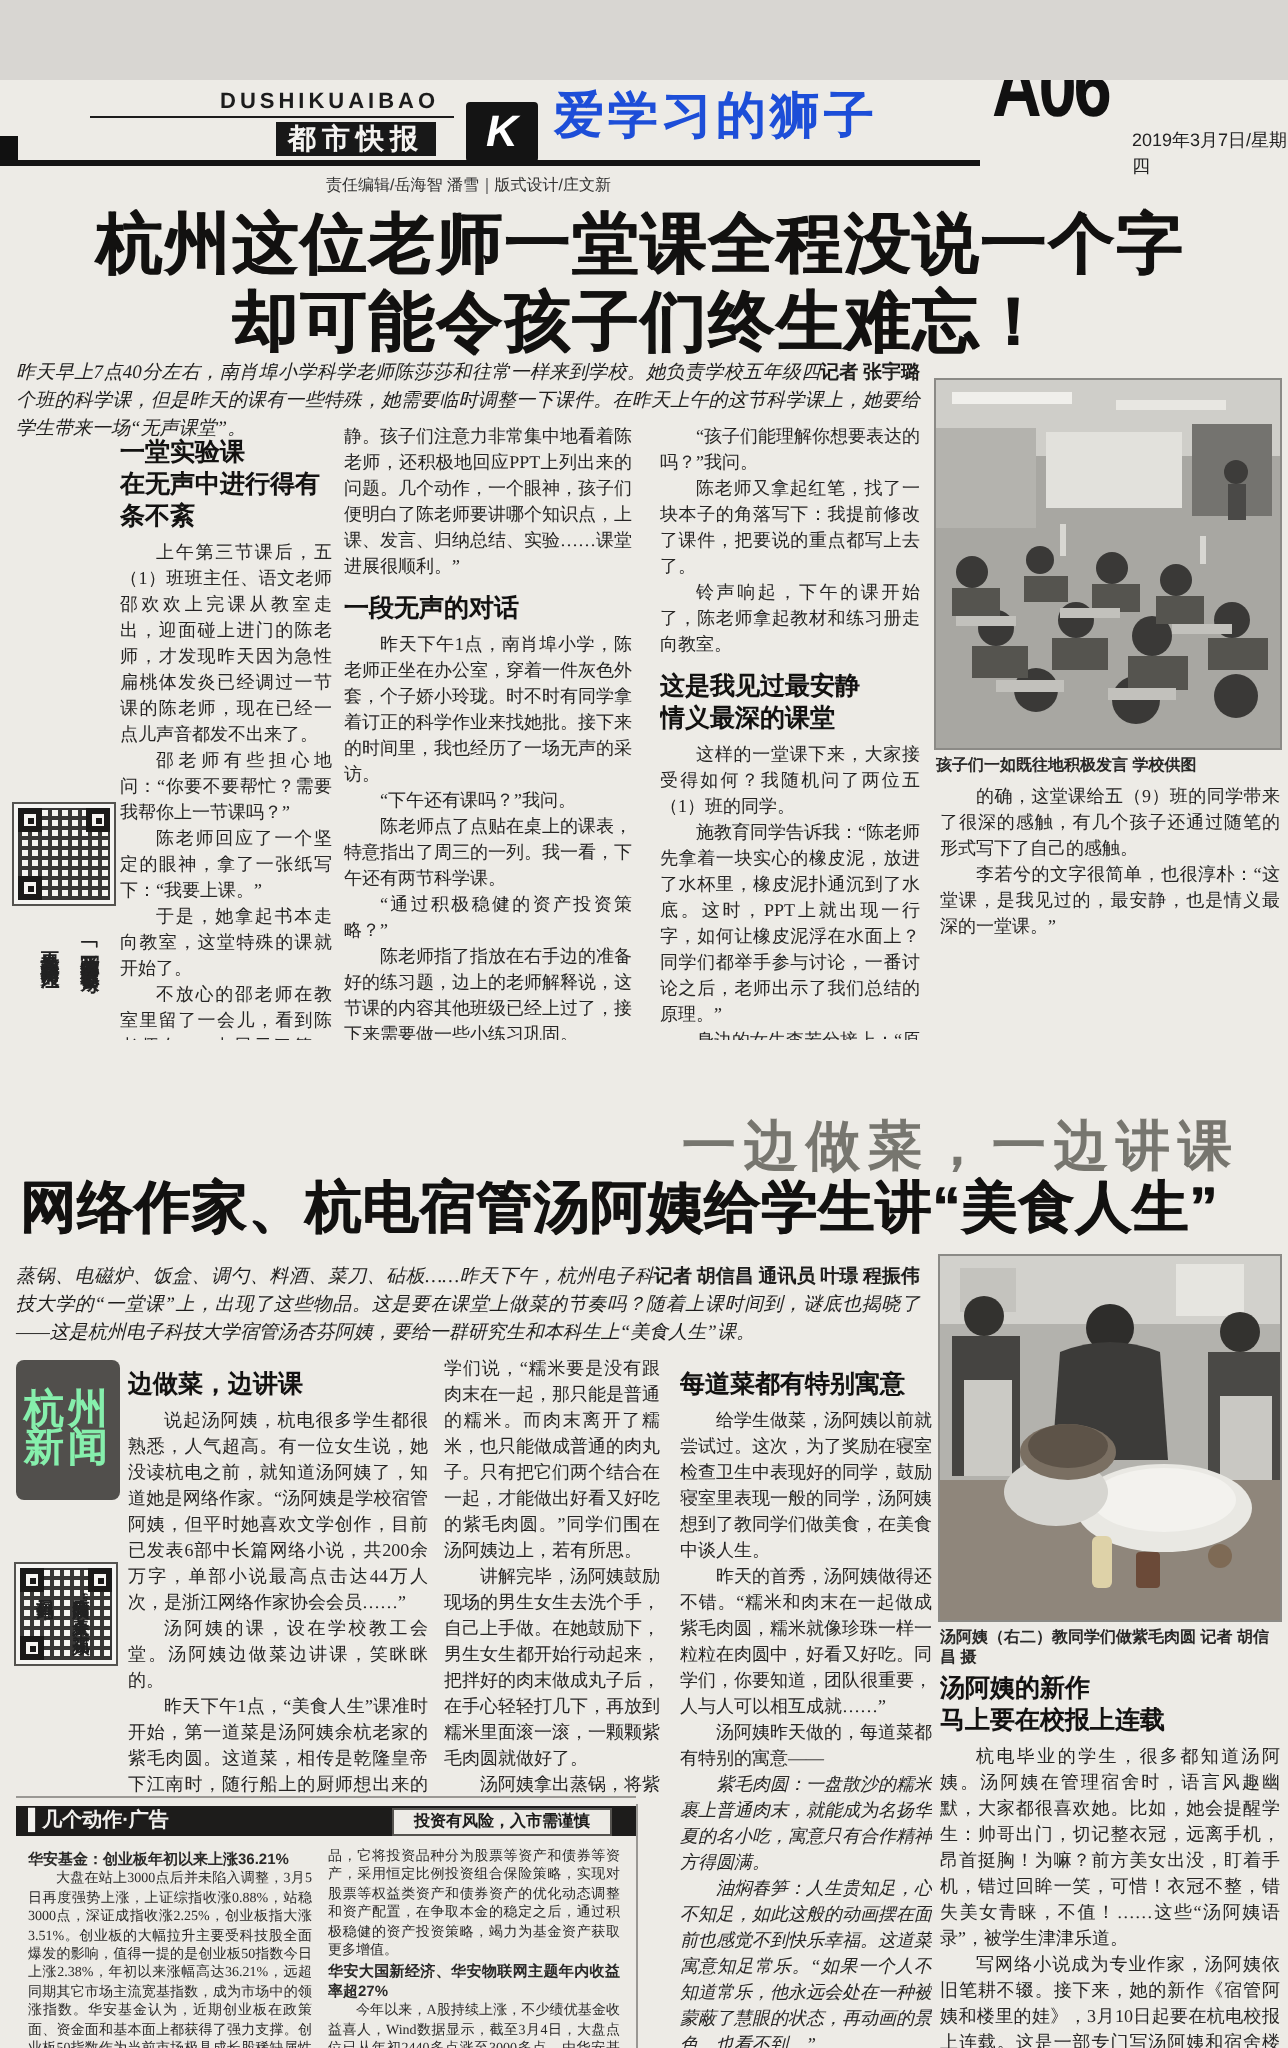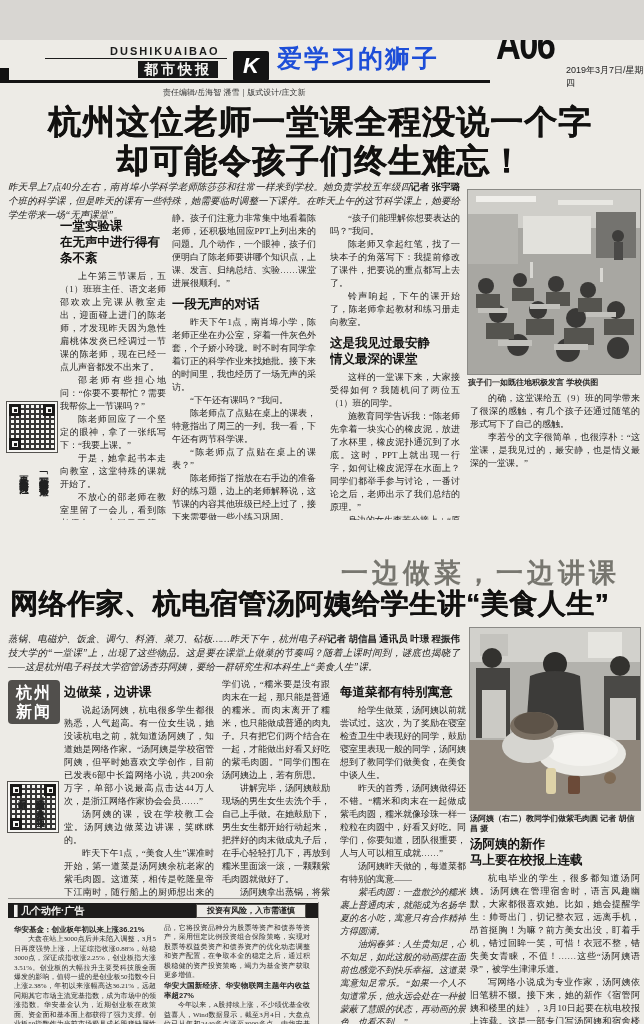--- a/index.html
+++ b/index.html
@@ -42,22 +42,22 @@
                       repeating-linear-gradient(90deg,#242322 0 2px,transparent 2px 5px);}
   .qr .f{position:absolute;width:12px;height:12px;border:3px solid #1a1918;background:#f6f5f2;box-sizing:border-box;}
   .qr .f::after{content:"";position:absolute;inset:1.5px;background:#1a1918;}
   .vtext{writing-mode:vertical-rl;font-family:"Liberation Sans",sans-serif;font-weight:bold;
          font-size:9.5px;letter-spacing:1px;color:#222;line-height:13px;}
   
   .kicker2{font-family:"Liberation Sans",sans-serif;font-weight:700;font-size:27px;color:#77766f;
            letter-spacing:4px;text-align:right;}
   .headline2{font-family:Liberation Sans, sans-serif;font-weight:800;font-size:28px;color:#121110;
              text-align:left;letter-spacing:.5px;text-shadow:.5px 0 0 #121110;}
-  .badge{background:#514f4c;color:#ffffff;font-family:"Liberation Sans",sans-serif;font-weight:bold;
-         font-size:16px;line-height:19px;text-align:center;border-radius:4px;padding:3px 0;letter-spacing:2px;}
+  .badge{background:#514f4c;color:#86efac;font-family:"Liberation Sans",sans-serif;font-weight:bold;
+         font-size:20px;line-height:19px;text-align:center;border-radius:4px;padding:16px 0;letter-spacing:2px;}
   
   .ad-rule{border-top:1px solid #9a9894;}
   .ad-banner{background:#1d1c1b;color:#f2f1ee;font-family:"Liberation Sans",sans-serif;
              font-weight:bold;font-size:10px;line-height:15px;padding:0 6px;}
   .ad-disclaimer{background:#edebe6;border:1px solid #55534f;color:#1d1c1b;font-family:"Liberation Sans",sans-serif;
                  font-weight:bold;font-size:8px;line-height:11px;text-align:center;}
   .ad-col{overflow:hidden;text-align:justify;font-size:7px;line-height:9.4px;color:#2b2a29;}
   .ad-col p{margin:0;text-indent:2em;}
   .ad-col .b-adh{font-weight:bold;font-family:"Liberation Sans",sans-serif;font-size:7.5px;text-indent:0 !important;margin:1px 0;}
   .bottom-strip{background:#c9c7c2;}
@@ -145,21 +145,21 @@
       <p class="b-p">陈老师回应了一个坚定的眼神，拿了一张纸写下：“我要上课。”</p>
       <p class="b-p">于是，她拿起书本走向教室，这堂特殊的课就开始了。</p>
       <p class="b-p">不放心的邵老师在教室里留了一会儿，看到陈老师在PPT上展示了第一页，白色背景上简单地排列着文字：“很抱歉，我讲不了话。请仔细看，PPT上有我要说的。”</p>
     </div>
   <div class="abs col" style="left:172px;top:172px;width:144px;height:308px;">
       <p class="b-pc">静。孩子们注意力非常集中地看着陈老师，还积极地回应PPT上列出来的问题。几个动作，一个眼神，孩子们便明白了陈老师要讲哪个知识点，上课、发言、归纳总结、实验……课堂进展很顺利。”</p>
       <h3 class="b-subhead">一段无声的对话</h3>
       <p class="b-p">昨天下午1点，南肖埠小学，陈老师正坐在办公室，穿着一件灰色外套，个子娇小玲珑。时不时有同学拿着订正的科学作业来找她批。接下来的时间里，我也经历了一场无声的采访。</p>
       <p class="b-p">“下午还有课吗？”我问。</p>
       <p class="b-p">陈老师点了点贴在桌上的课表，特意指出了周三的一列。我一看，下午还有两节科学课。</p>
-      <p class="b-p">“陈老师点了点贴在桌上的课表？”</p>
+      <p class="b-p">“通过积极稳健的资产投资策略？”</p>
       <p class="b-p">陈老师指了指放在右手边的准备好的练习题，边上的老师解释说，这节课的内容其他班级已经上过了，接下来需要做一些小练习巩固。</p>
       <p class="b-p">接着，陈老师翻开一本笔记，拿出红笔在上面写道：今天上午的这节实验课，其他3个班都上完了，进度要统一。</p>
     </div>
   <div class="abs col" style="left:330px;top:172px;width:130px;height:308px;">
       <p class="b-p">“孩子们能理解你想要表达的吗？”我问。</p>
       <p class="b-p">陈老师又拿起红笔，找了一块本子的角落写下：我提前修改了课件，把要说的重点都写上去了。</p>
       <p class="b-p">铃声响起，下午的课开始了，陈老师拿起教材和练习册走向教室。</p>
       <h3 class="b-subhead">这是我见过最安静
 情义最深的课堂</h3>
       <p class="b-p">这样的一堂课下来，大家接受得如何？我随机问了两位五（1）班的同学。</p>

